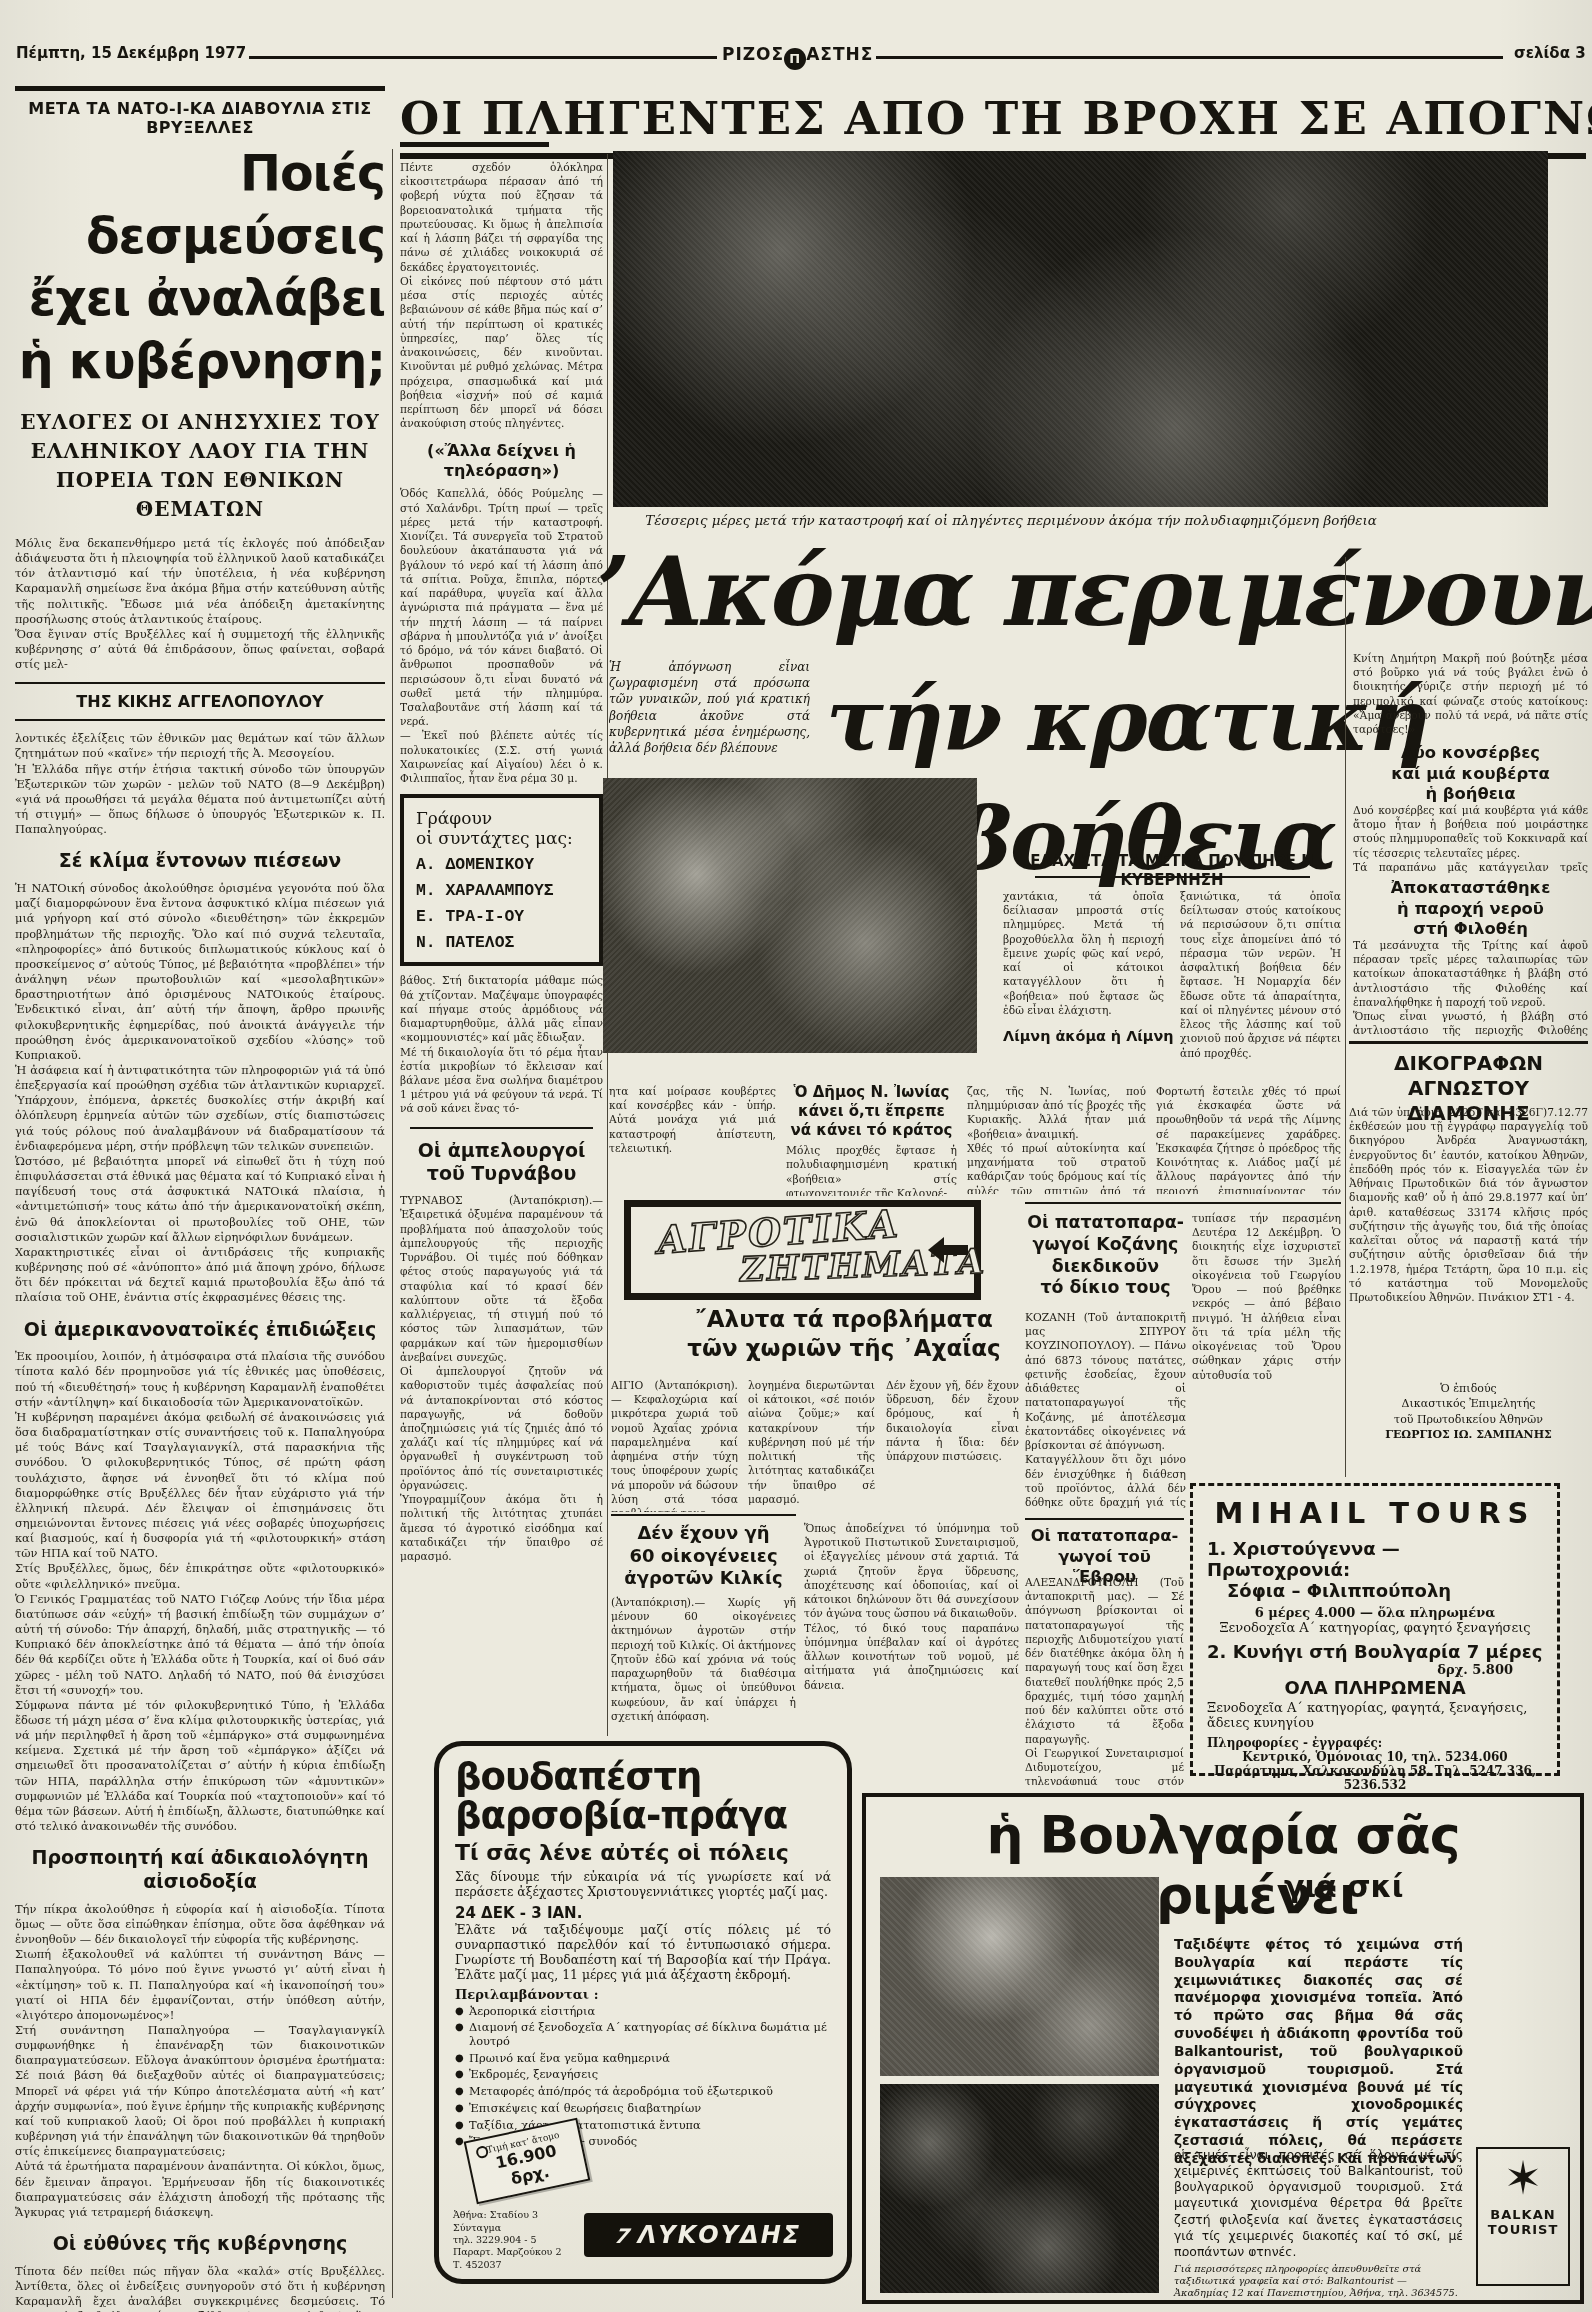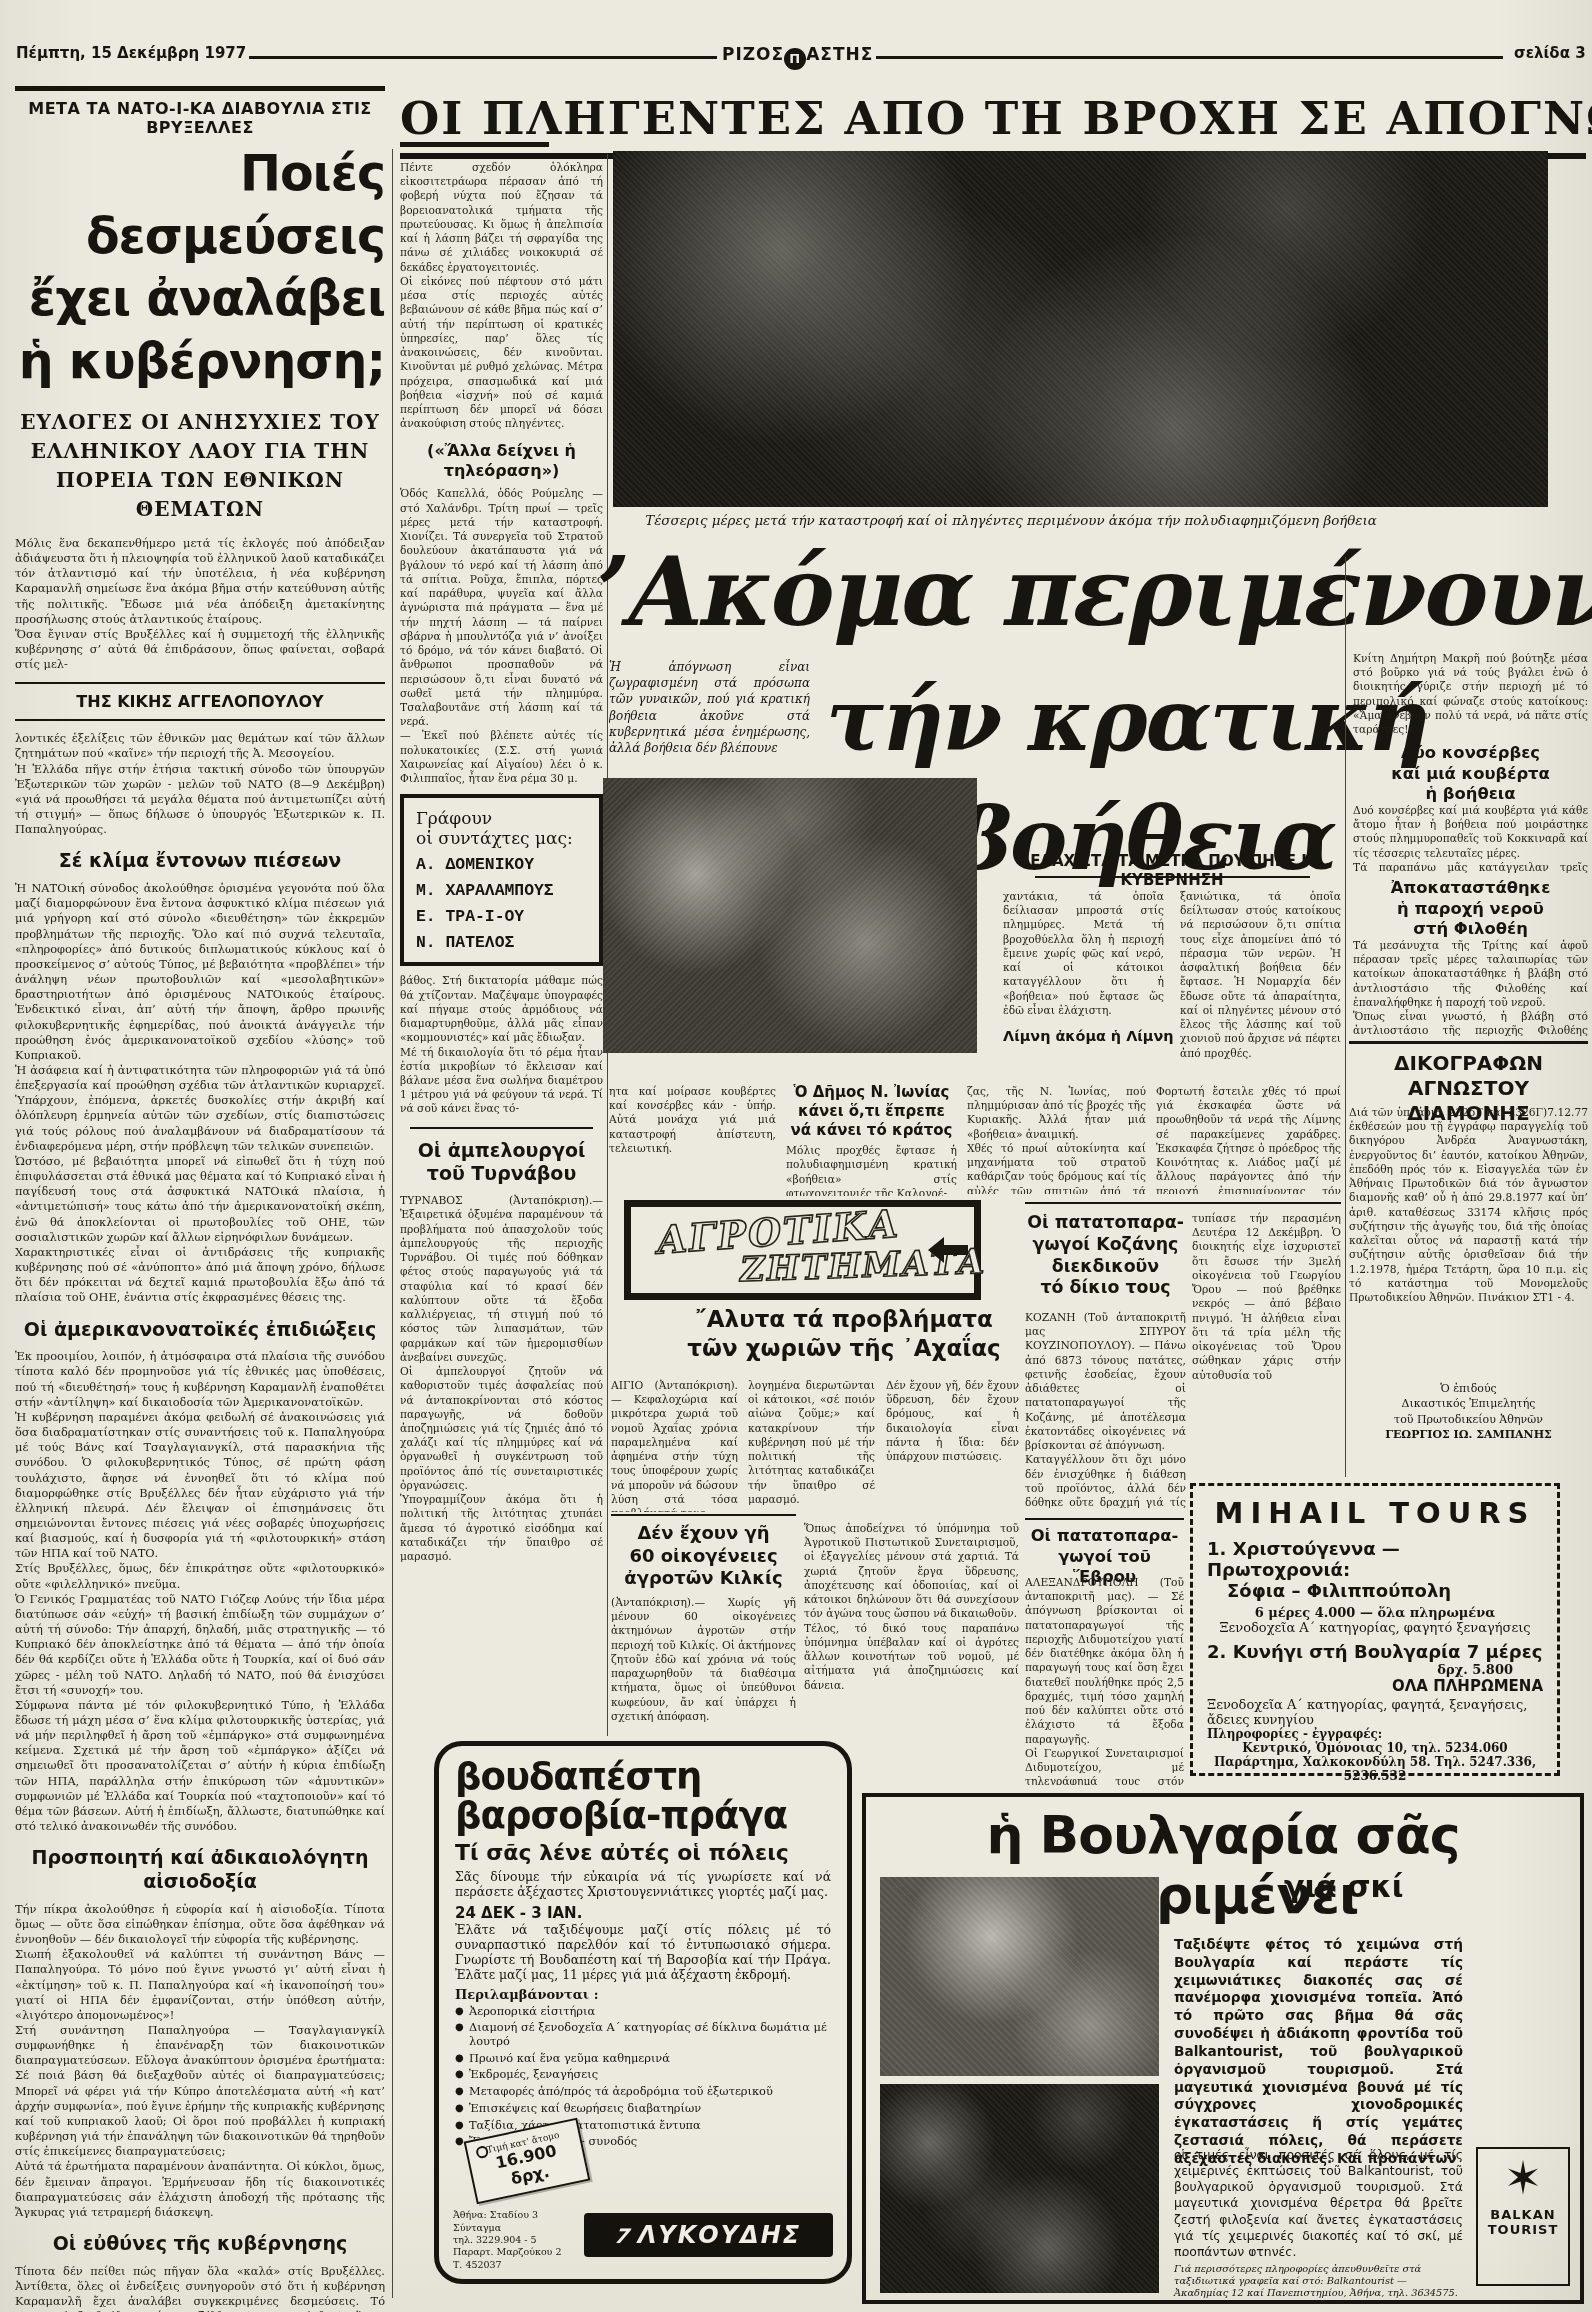--- a/index.html
+++ b/index.html
@@ -220,23 +220,23 @@
   </div>
 
   <div class="abs dashbox" style="left:1190px;top:1483px;width:370px;height:293px;padding:10px 14px;box-sizing:border-box;">
     <div class="sans b ctr" style="font-size:29px;letter-spacing:7px;">MIHAIL TOURS</div>
     <div class="sans b" style="font-size:18px;margin-top:8px;">1. Χριστούγεννα — Πρωτοχρονιά:</div>
     <div class="sans b" style="font-size:18px;margin-left:20px;">Σόφια – Φιλιππούπολη</div>
     <div class="serif b ctr" style="font-size:13px;margin-top:4px;">6 μέρες 4.000 — ὅλα πληρωμένα</div>
     <div class="serif ctr" style="font-size:13px;">Ξενοδοχεῖα Α΄ κατηγορίας, φαγητό ξεναγήσεις</div>
     <div class="sans b" style="font-size:18px;margin-top:6px;">2. Κυνήγι στή Βουλγαρία 7 μέρες</div>
     <div class="serif b" style="font-size:13px;text-align:right;margin-right:30px;">δρχ. 5.800</div>
-    <div class="sans b ctr" style="font-size:15px;text-align:right;">ΟΛΑ ΠΛΗΡΩΜΕΝΑ</div>
+    <div class="sans b ctr" style="font-size:18px;">ΟΛΑ ΠΛΗΡΩΜΕΝΑ</div>
     <div class="serif" style="font-size:13px;margin-top:2px;">Ξενοδοχεῖα Α΄ κατηγορίας, φαγητά, ξεναγήσεις, ἄδειες κυνηγίου</div>
-    <div class="serif b" style="font-size:12px;">Πληροφορίες - ἐγγραφές:</div>
+    <div class="serif b" style="font-size:12px;margin-top:6px;">Πληροφορίες - ἐγγραφές:</div>
     <div class="serif b ctr" style="font-size:12px;">Κεντρικό, Ὁμόνοιας 10, τηλ. 5234.060</div>
     <div class="serif b ctr" style="font-size:12px;">Παράρτημα, Χαλκοκονδύλη 58. Τηλ. 5247.336, 5236.532</div>
   </div>
 
   <div class="abs" style="left:434px;top:1741px;width:418px;height:543px;border:5px solid #17150f;border-radius:28px;box-sizing:border-box;padding:12px 16px;">
     <div class="sans" style="font-size:37px;font-weight:900;letter-spacing:-1px;line-height:1.05;">βουδαπέστη</div>
     <div class="sans" style="font-size:37px;font-weight:900;letter-spacing:-1px;line-height:1.05;">βαρσοβία-πράγα</div>
     <div class="sans b" style="font-size:22px;margin-top:4px;">Τί σᾶς λένε αὐτές οἱ πόλεις</div>
     <div class="serif" style="font-size:12.4px;margin-top:4px;text-align:justify;">Σᾶς δίνουμε τήν εὐκαιρία νά τίς γνωρίσετε καί νά περάσετε ἀξέχαστες Χριστουγεννιάτικες γιορτές μαζί μας.</div>
     <div class="sans b" style="font-size:15px;margin-top:5px;">24 ΔΕΚ - 3 ΙΑΝ.</div>

